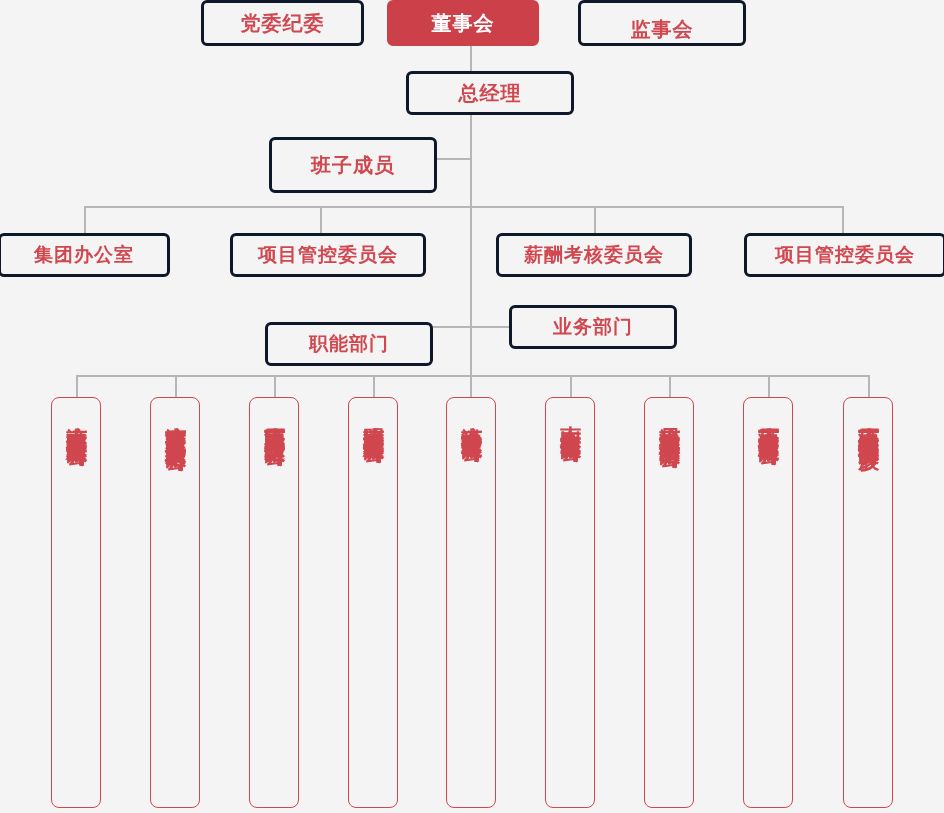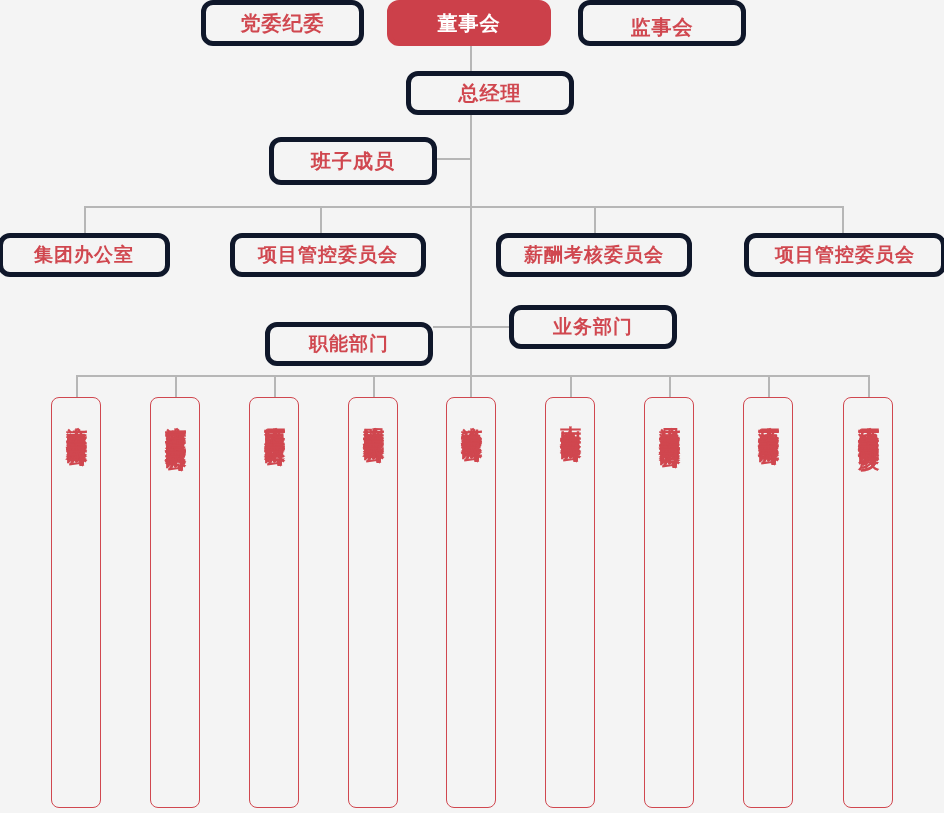--- a/index.html
+++ b/index.html
@@ -24,22 +24,22 @@
     position: absolute;
     background: #b6b6b6;
   }
   .line-v { width: 2px; }
   .line-h { height: 2px; }
 
   
   .node {
     position: absolute;
     box-sizing: border-box;
-    border: 5px solid #0f172a;
-    border-radius: 12px;
+    border: 3px solid #0f172a;
+    border-radius: 6px;
     background: transparent;
     color: #d0474f;
     font-weight: bold;
     display: flex;
     align-items: center;
     justify-content: center;
     letter-spacing: 1px;
     white-space: nowrap;
   }
   .node.filled {
@@ -53,21 +53,21 @@
     height: 46px;
     font-size: 20px;
     top: 0;
   }
   .node-mgr {
     height: 44px;
     font-size: 20px;
     top: 71px;
   }
   .node-staff {
-    height: 48px;
+    height: 56px;
     font-size: 20px;
     top: 137px;
   }
   .row-comm {
     height: 44px;
     font-size: 19px;
     top: 233px;
   }
   .row-dept {
     height: 44px;
@@ -135,21 +135,21 @@
   <div class="line line-v" style="left:373px; top:375px; height:23px;"></div>
   <div class="line line-v" style="left:470px; top:375px; height:23px;"></div>
   <div class="line line-v" style="left:570px; top:375px; height:23px;"></div>
   <div class="line line-v" style="left:669px; top:375px; height:23px;"></div>
   <div class="line line-v" style="left:768px; top:375px; height:23px;"></div>
   <div class="line line-v" style="left:868px; top:375px; height:23px;"></div>
 
   <div class="node row-top" style="left:201px; width:163px;">
     <span>党委纪委</span>
   </div>
-  <div class="node row-top filled" style="left:387px; width:164px;font-family:Liberation Serif, serif;">
+  <div class="node row-top filled" style="left:387px; width:152px;font-family:Liberation Serif, serif;">
     <span>董事会</span>
   </div>
   <div class="node row-top" style="left:578px; width:168px;align-items:flex-end;">
     <span>监事会</span>
   </div>
 
   <div class="node node-mgr" style="left:406px; width:168px;">
     <span>总经理</span>
   </div>
 

